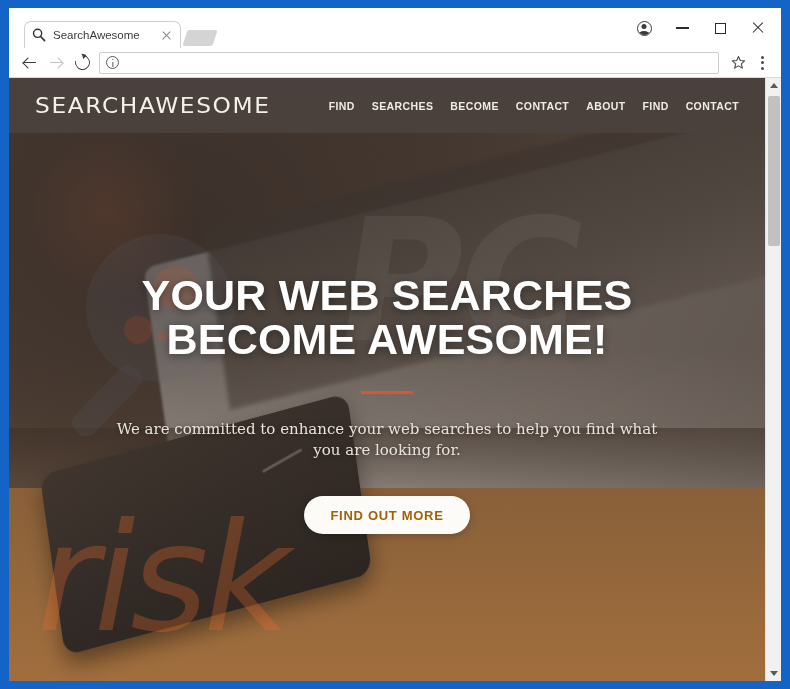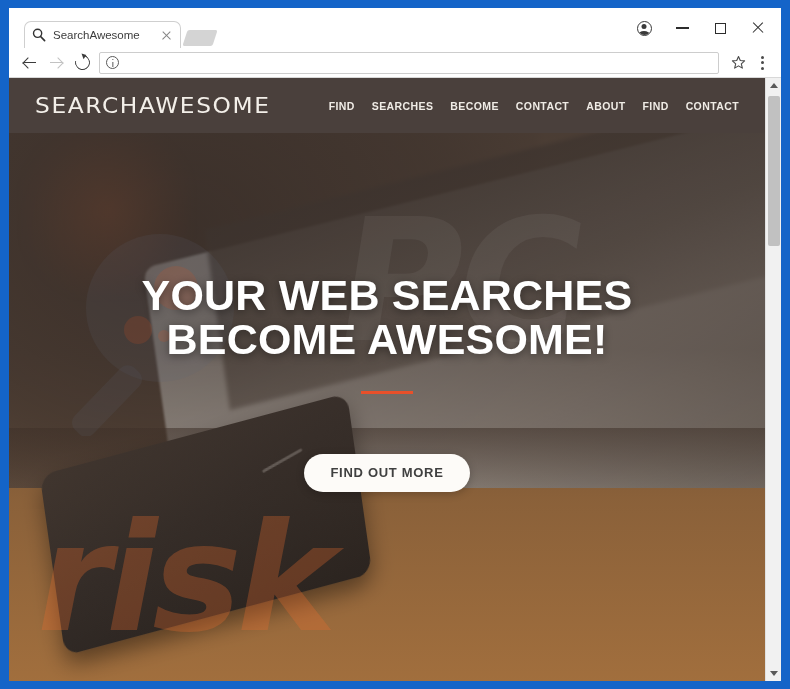--- a/index.html
+++ b/index.html
@@ -429,21 +429,21 @@
     left: 55px; top: 148px;
     width: 210px; height: 210px;
     pointer-events: none;
     opacity: .5;
   }
 
   .wm-risk {
     position: absolute;
     left: 28px; top: 425px;
     font-size: 150px;
-    font-weight: 700;
+    font-weight: 400;
     font-style: italic;
     letter-spacing: -5px;
     color: rgba(236,110,45,.30);
     font-family: "DejaVu Sans", sans-serif;
     line-height: 1;
     user-select: none;
     pointer-events: none;
   }
 
   
@@ -529,21 +529,21 @@
   }
 
   .cta {
     margin-top: 35px;
     min-width: 143px;
     height: 38px;
     padding: 0 26px;
     border: none;
     border-radius: 19px;
     background: #fdfbf8;
-    color: #404040;
+    color: #a16207;
     font-size: 13px;
     font-weight: bold;
     letter-spacing: .7px;
     font-family: "Liberation Sans", sans-serif;
     cursor: pointer;
     box-shadow: 0 2px 8px rgba(0,0,0,.22);
     display: flex;
     align-items: center;
     justify-content: center;
   }
@@ -690,20 +690,21 @@
             <a class="nav-link" href="#">CONTACT</a>
             <a class="nav-link" href="#">ABOUT</a>
             <a class="nav-link" href="#">FIND</a>
             <a class="nav-link" href="#">CONTACT</a>
           </nav>
         </header>
 
         <section class="hero">
           <h1 class="hero-title">YOUR WEB SEARCHES BECOME AWESOME!</h1>
           <div class="hero-rule"></div>
+          <p class="hero-sub">We are committed to enhance your web searches to help you find what you are looking for.</p>
           <button class="cta">FIND OUT MORE</button>
         </section>
 
       </div>
 
       <div class="scrollbar">
         <div class="sb-arrow up">
             <i></i>
           </div>
         <div class="sb-thumb"></div>

